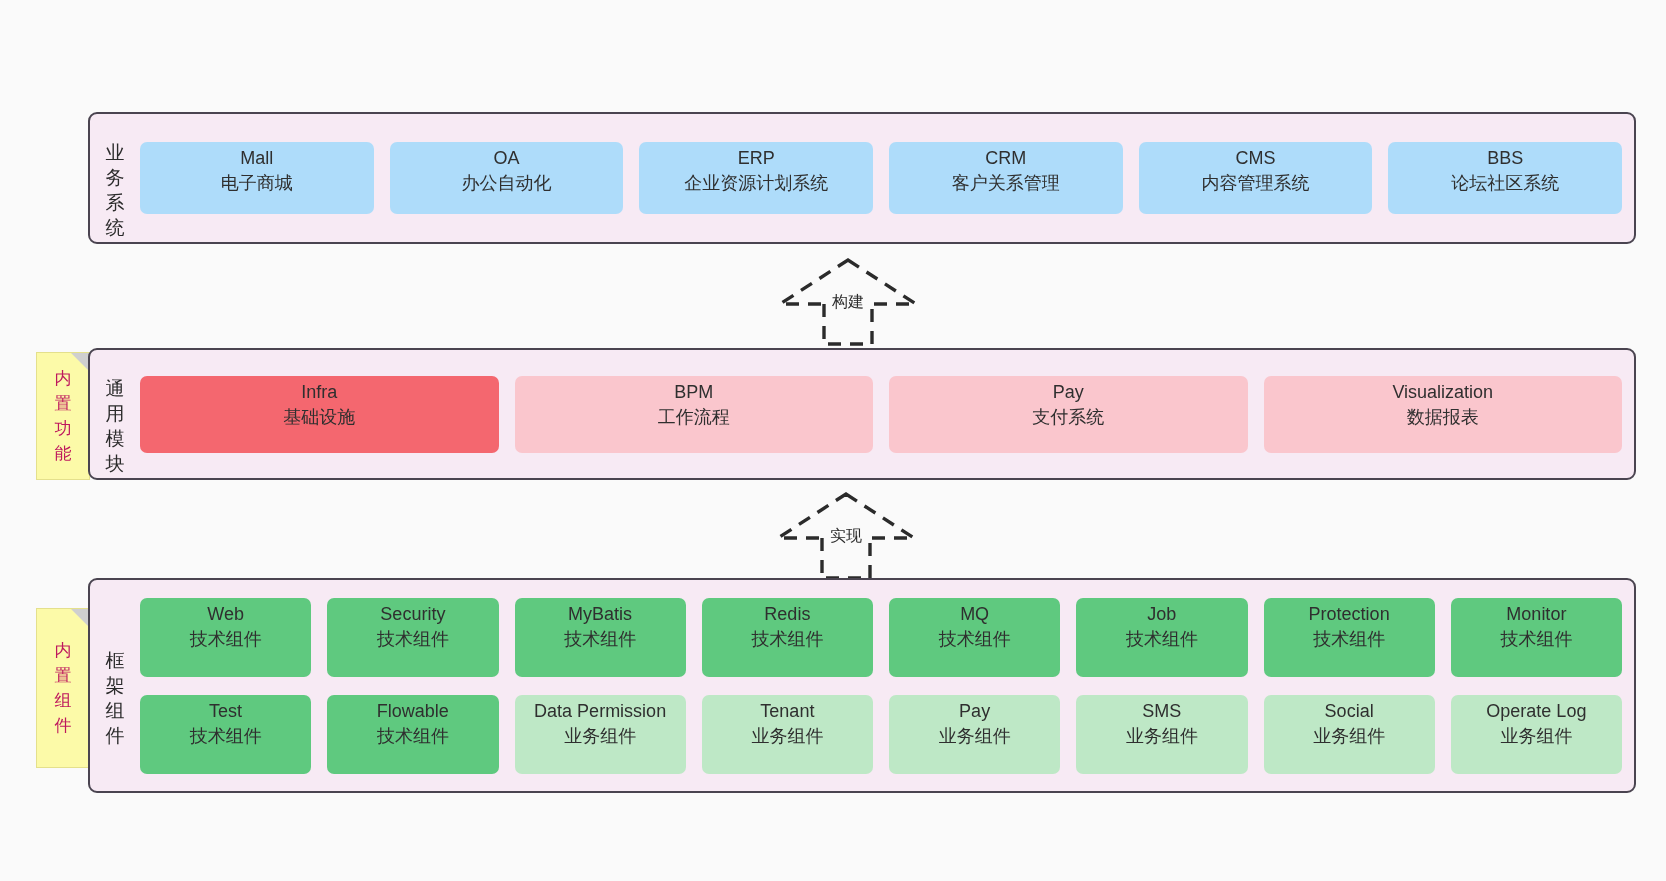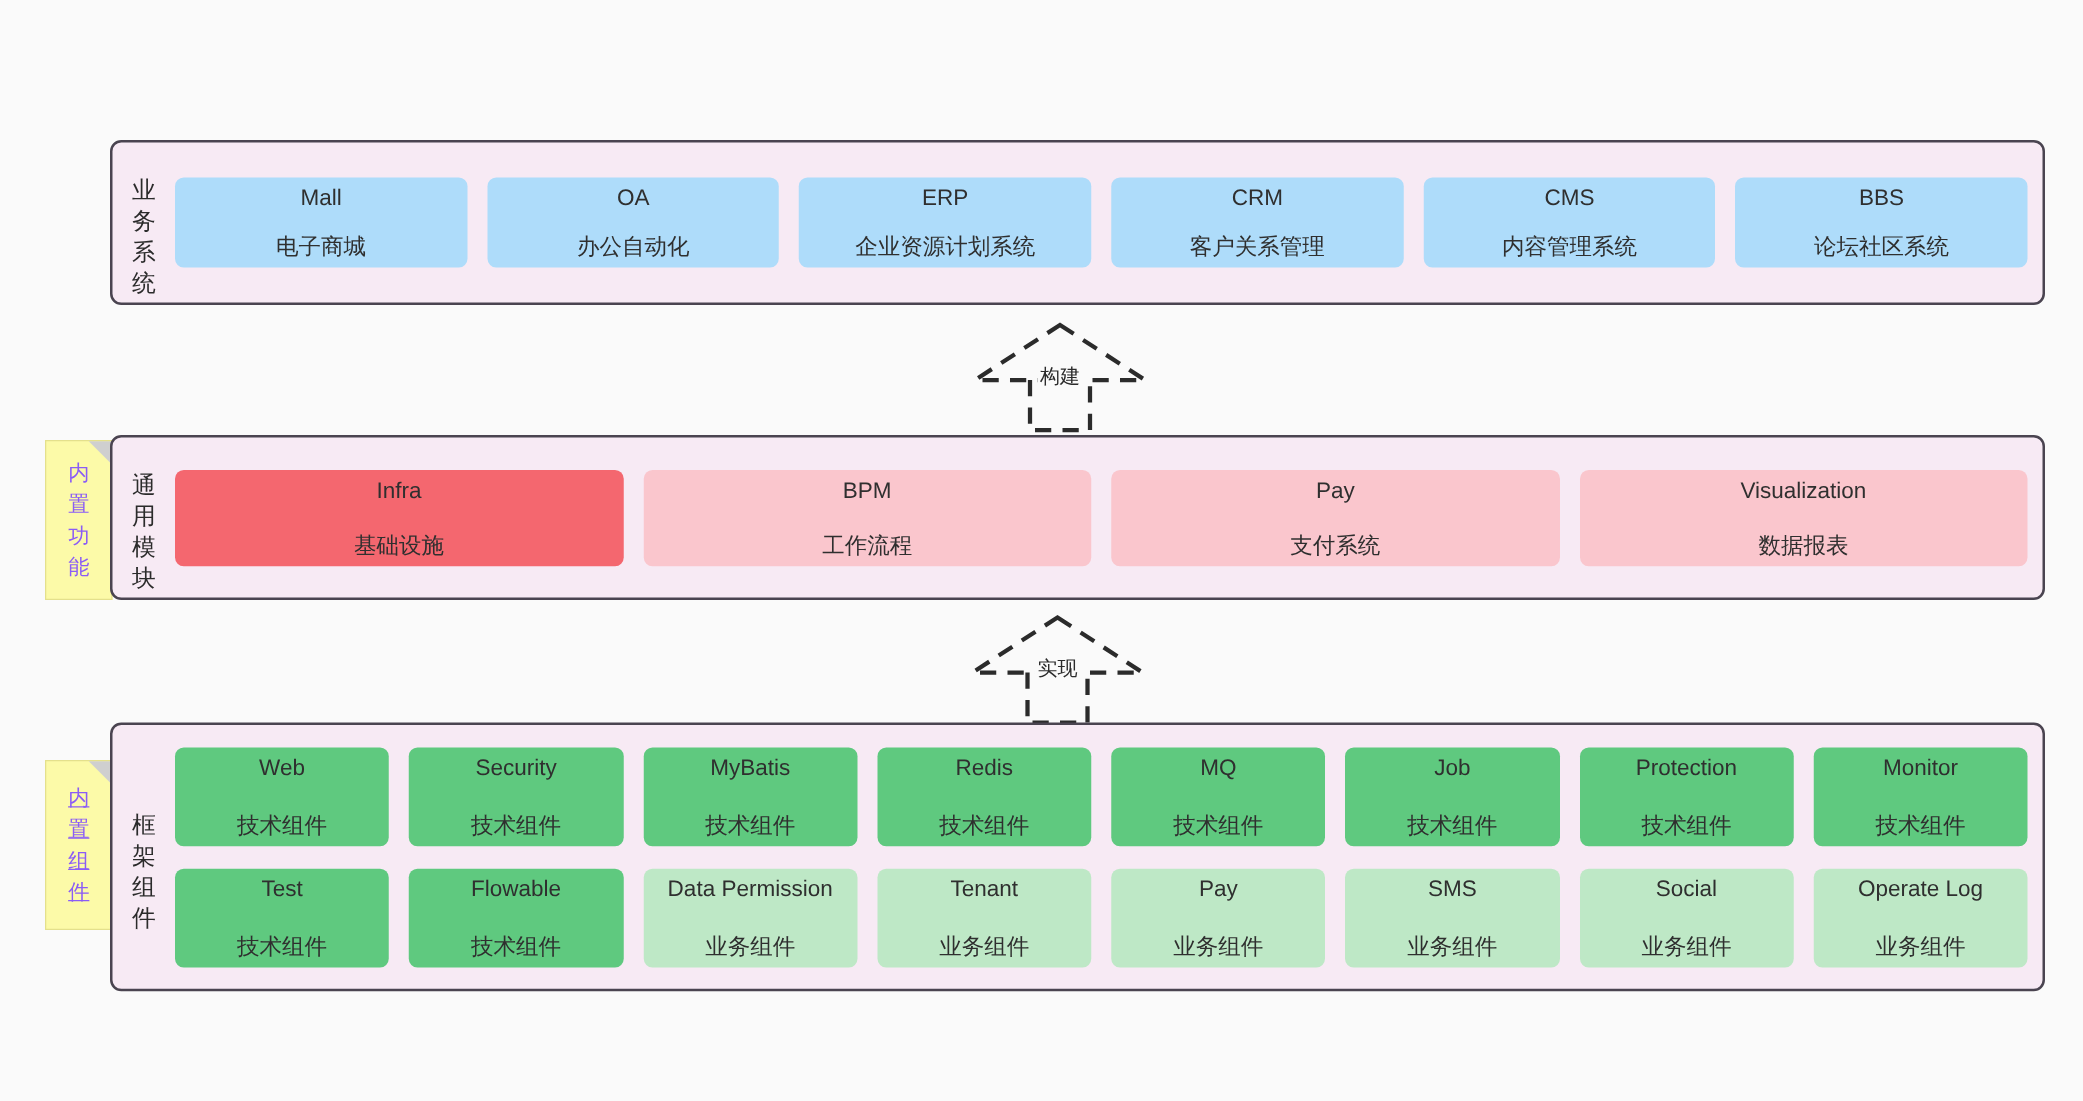--- a/index.html
+++ b/index.html
@@ -62,21 +62,21 @@
   .row {
     display: flex;
     gap: 16px;
   }
   .card {
     flex: 1 1 0;
     border-radius: 7px;
     display: flex;
     flex-direction: column;
     align-items: center;
-    justify-content: space-between;
+    justify-content: flex-start;
     text-align: center;
     font-size: 18px;
     line-height: 25px;
     color: #2f2f2f;
     box-sizing: border-box;
     padding: 4px 6px;
   }
   .card .t1 { display: block; }
   .card .t2 { display: block; }
 
@@ -102,33 +102,33 @@
     position: absolute;
     width: 54px;
     background: #FCFAA8;
     border: 1px solid #e4e08c;
     box-sizing: border-box;
     display: flex;
     align-items: center;
     justify-content: center;
     font-size: 17px;
     line-height: 25px;
-    color: #8b5cf6;
+    color: #be185d;
     text-align: center;
   }
   .note .vtext { display: block; width: 19px; word-break: break-all; }
   .note .fold {
     position: absolute;
     top: 0; right: 0;
     width: 0; height: 0;
     border-left: 18px solid transparent;
     border-top: 18px solid #cfcfcf;
   }
   #note-features   { left: 36px; top: 352px; height: 128px; }
-  #note-components { left: 36px; top: 608px; height: 136px; text-decoration: underline; }
+  #note-components { left: 36px; top: 608px; height: 160px; }
 
   
   .arrow { position: absolute; }
   .arrow svg { display: block; overflow: visible; }
   .arrow-label {
     position: absolute;
     font-size: 16px;
     line-height: 20px;
     color: #2b2b2b;
     background: #fafafa;

